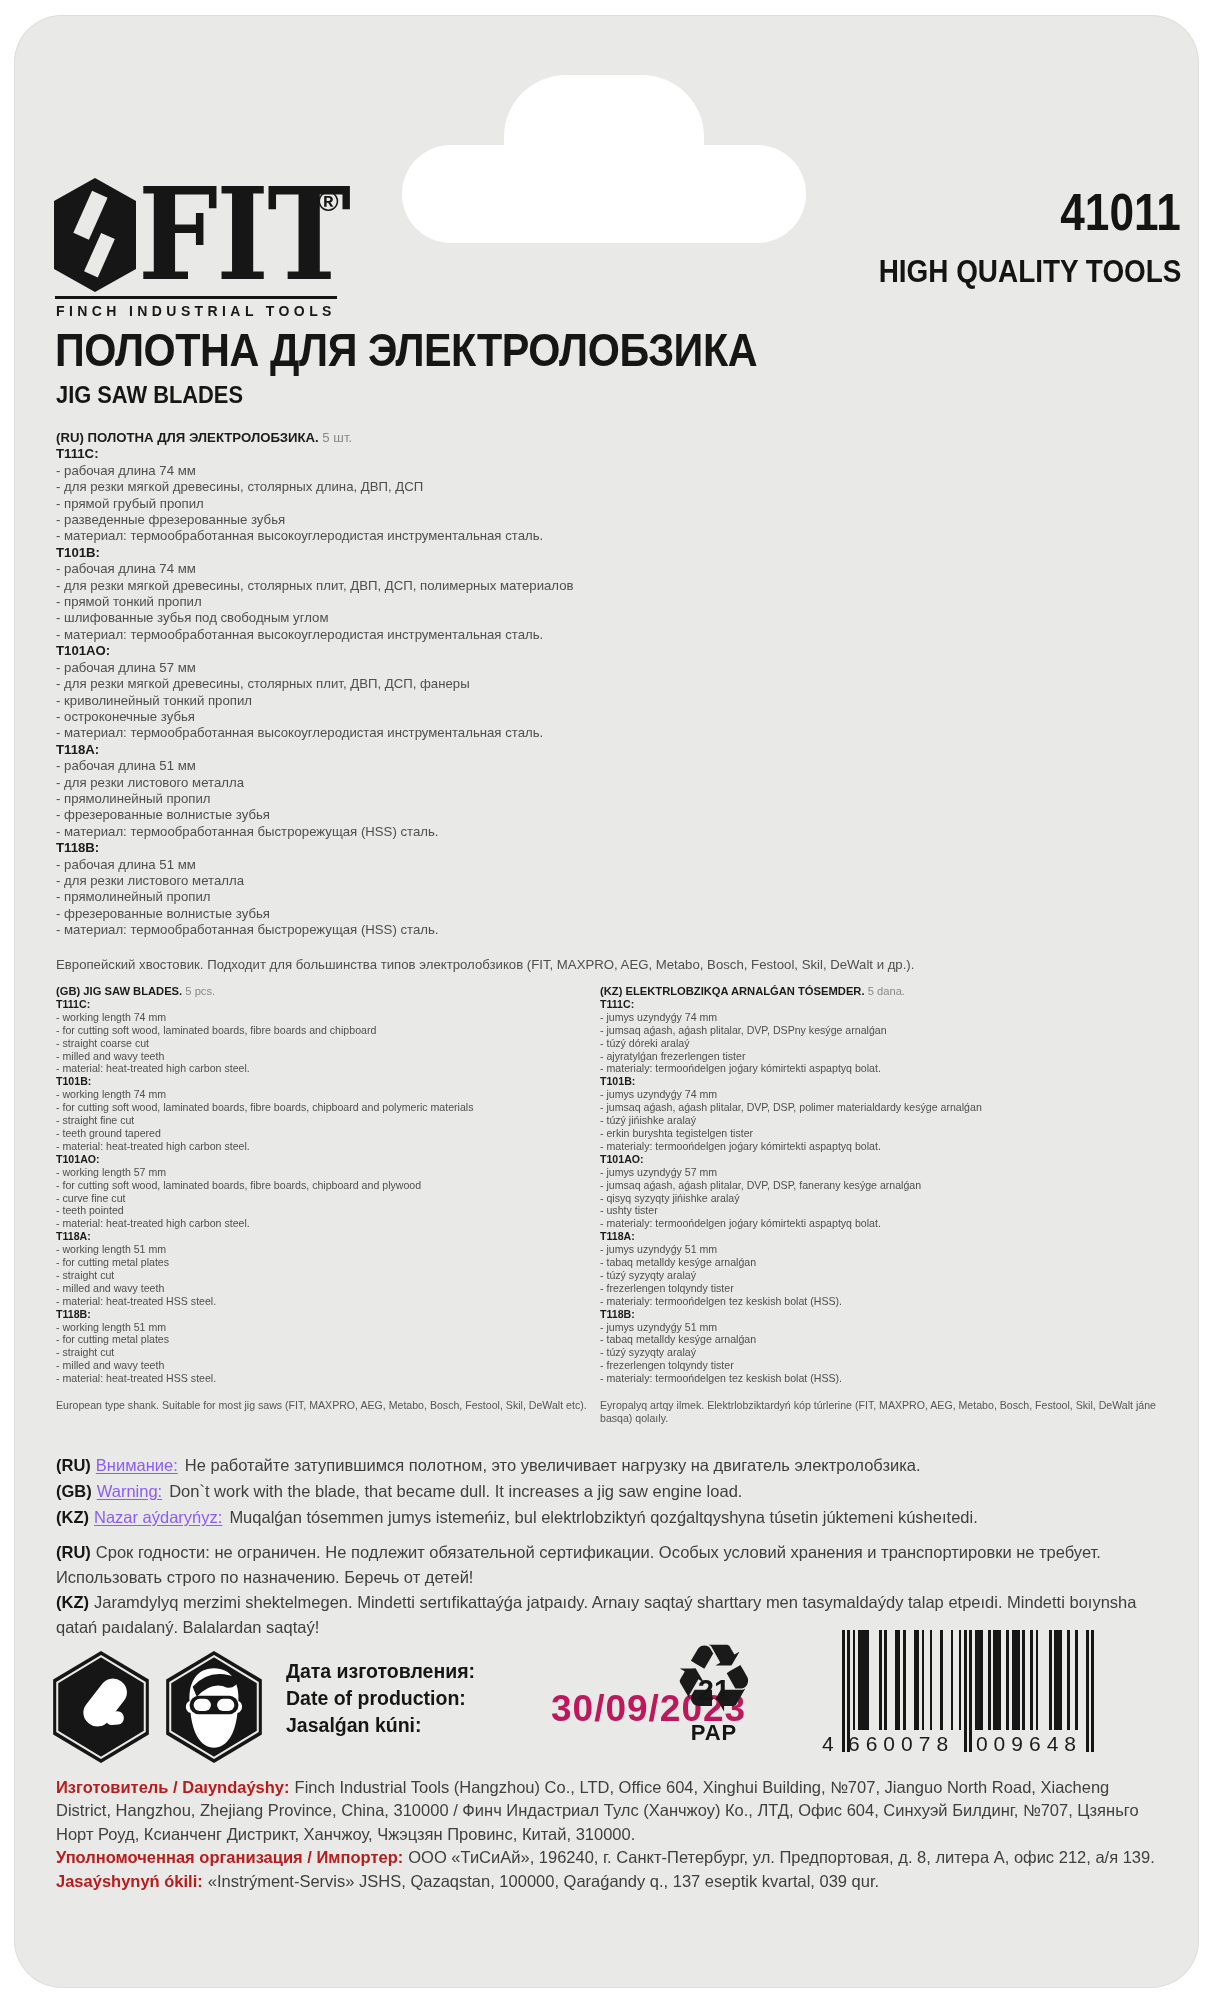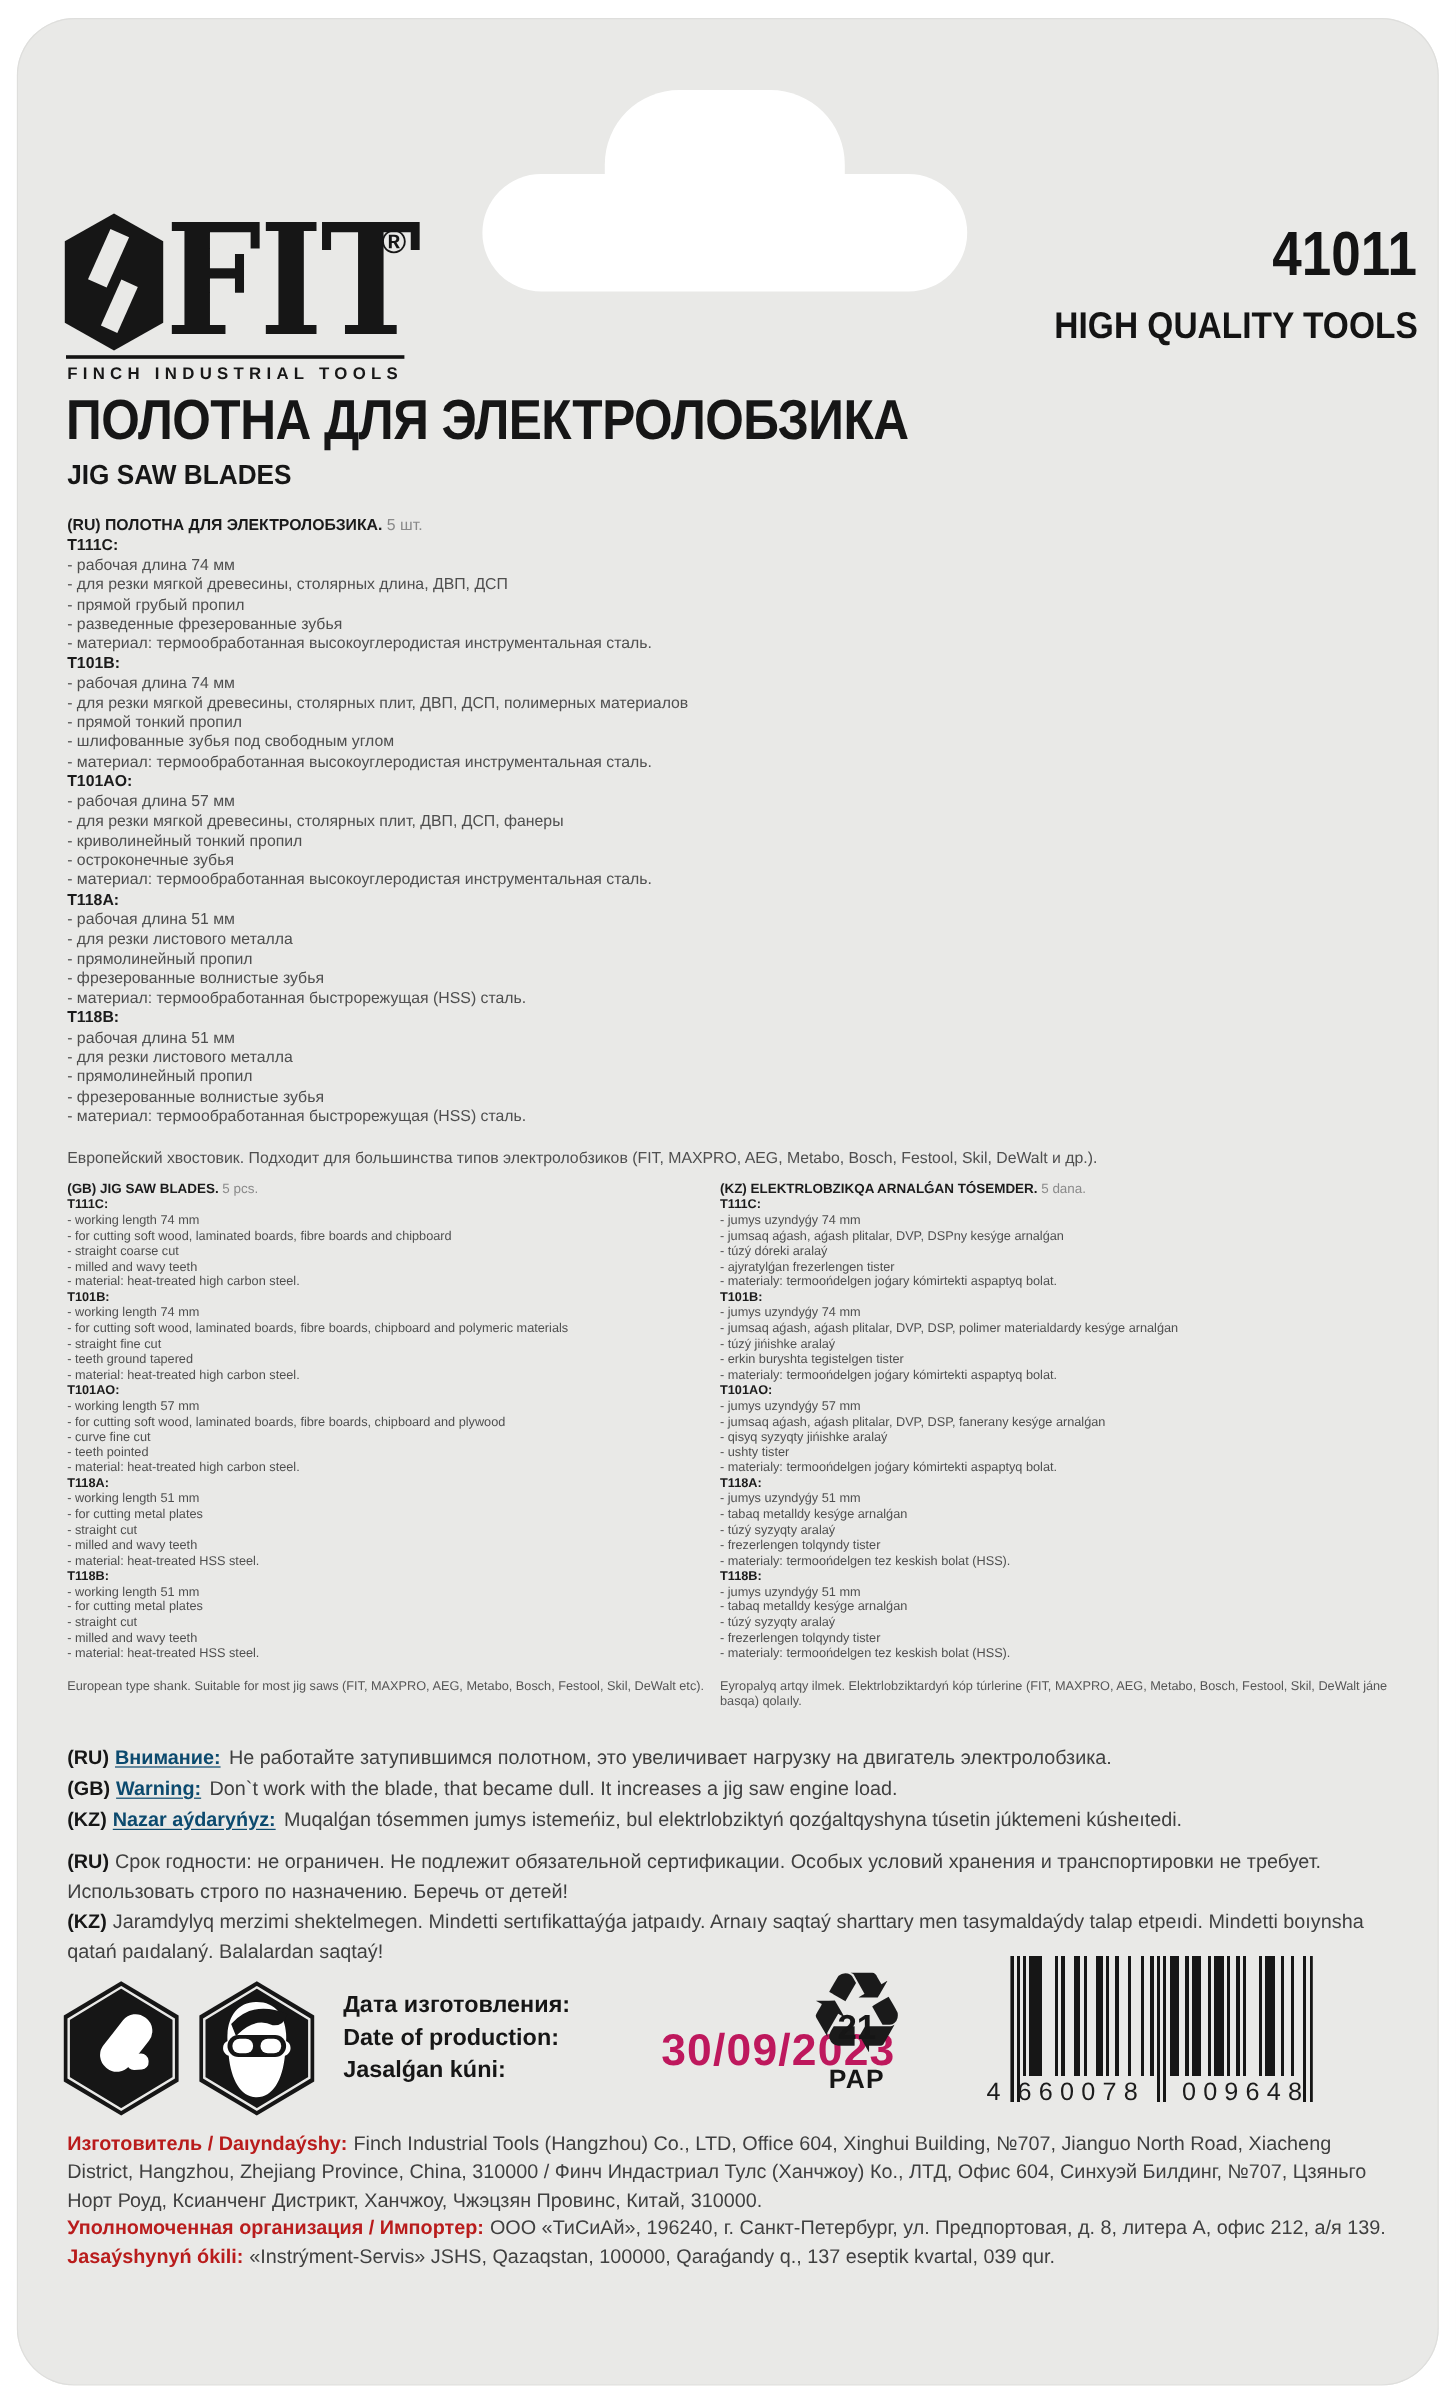--- a/index.html
+++ b/index.html
@@ -37,42 +37,42 @@
   
   .specs.col{top:985px;font-size:10.6px;line-height:12.9px;}
   .specs.gb{left:56px;width:532px;}
   .specs.kz{left:600px;width:566px;}
   .specs.col .sec-header{font-size:11.2px;}
   .specs.col .sec-note{margin-top:14px;color:#555555;}
 
   
   .warns{position:absolute;left:56px;top:1452px;width:1112px;font-size:16.5px;line-height:26px;}
   .w-prefix{font-weight:bold;color:#161616;margin-right:5px;}
-  .w-label{font-weight:bold;color:#0c4a6e;text-decoration:underline;text-underline-offset:2px;margin-right:7px;}
+  .w-label{font-weight:normal;color:#8b5cf6;text-decoration:underline;text-underline-offset:2px;margin-right:7px;}
   .w-text{color:#3f3f3f;}
   .notes{position:absolute;left:56px;top:1540px;width:1112px;font-size:16.5px;line-height:25px;}
   .note-item{margin:0;}
   .n-prefix{font-weight:bold;color:#161616;margin-right:5px;}
   .n-text{color:#3f3f3f;}
 
   
   .hexicons{position:absolute;left:50px;top:1650px;display:flex;gap:11px;}
   .prod{position:absolute;left:286px;top:1658px;font-size:19.5px;line-height:27px;font-weight:bold;color:#161616;}
   .prod-date{position:absolute;left:551px;top:1688px;font-size:37px;font-weight:bold;letter-spacing:1px;color:#be185d;}
   .recycle{position:absolute;left:658px;top:1630px;width:112px;text-align:center;}
   .r-glyph{font-family:"DejaVu Sans",sans-serif;font-size:94px;line-height:98px;color:#1a1a1a;}
   .r-num{position:absolute;left:0;right:0;top:44px;font-size:29px;font-weight:bold;color:#161616;}
   .r-code{margin-top:-8px;font-size:22px;font-weight:bold;letter-spacing:1px;color:#161616;}
 
   .barcode{position:absolute;left:822px;top:1630px;width:276px;height:150px;}
   .barcode svg{margin-left:20px;display:block;}
   .bc-digits{position:relative;height:28px;font-size:21px;color:#1c1c1c;}
   .bc-first{position:absolute;left:0;top:-20px;}
   .bc-left{position:absolute;left:26px;top:-20px;width:116px;letter-spacing:6px;}
-  .bc-right{position:absolute;left:156px;top:-20px;width:120px;text-align:center;letter-spacing:6px;}
+  .bc-right{position:absolute;left:140px;top:-20px;width:120px;text-align:right;letter-spacing:6px;}
 
   
   .company{position:absolute;left:56px;top:1776px;width:1112px;font-size:16.5px;line-height:23.4px;}
   .c-label{font-weight:bold;color:#b91c1c;margin-right:5px;}
   .c-text{color:#3f3f3f;}
 </style>
 </head>
 <body>
 
 <div class="page">

